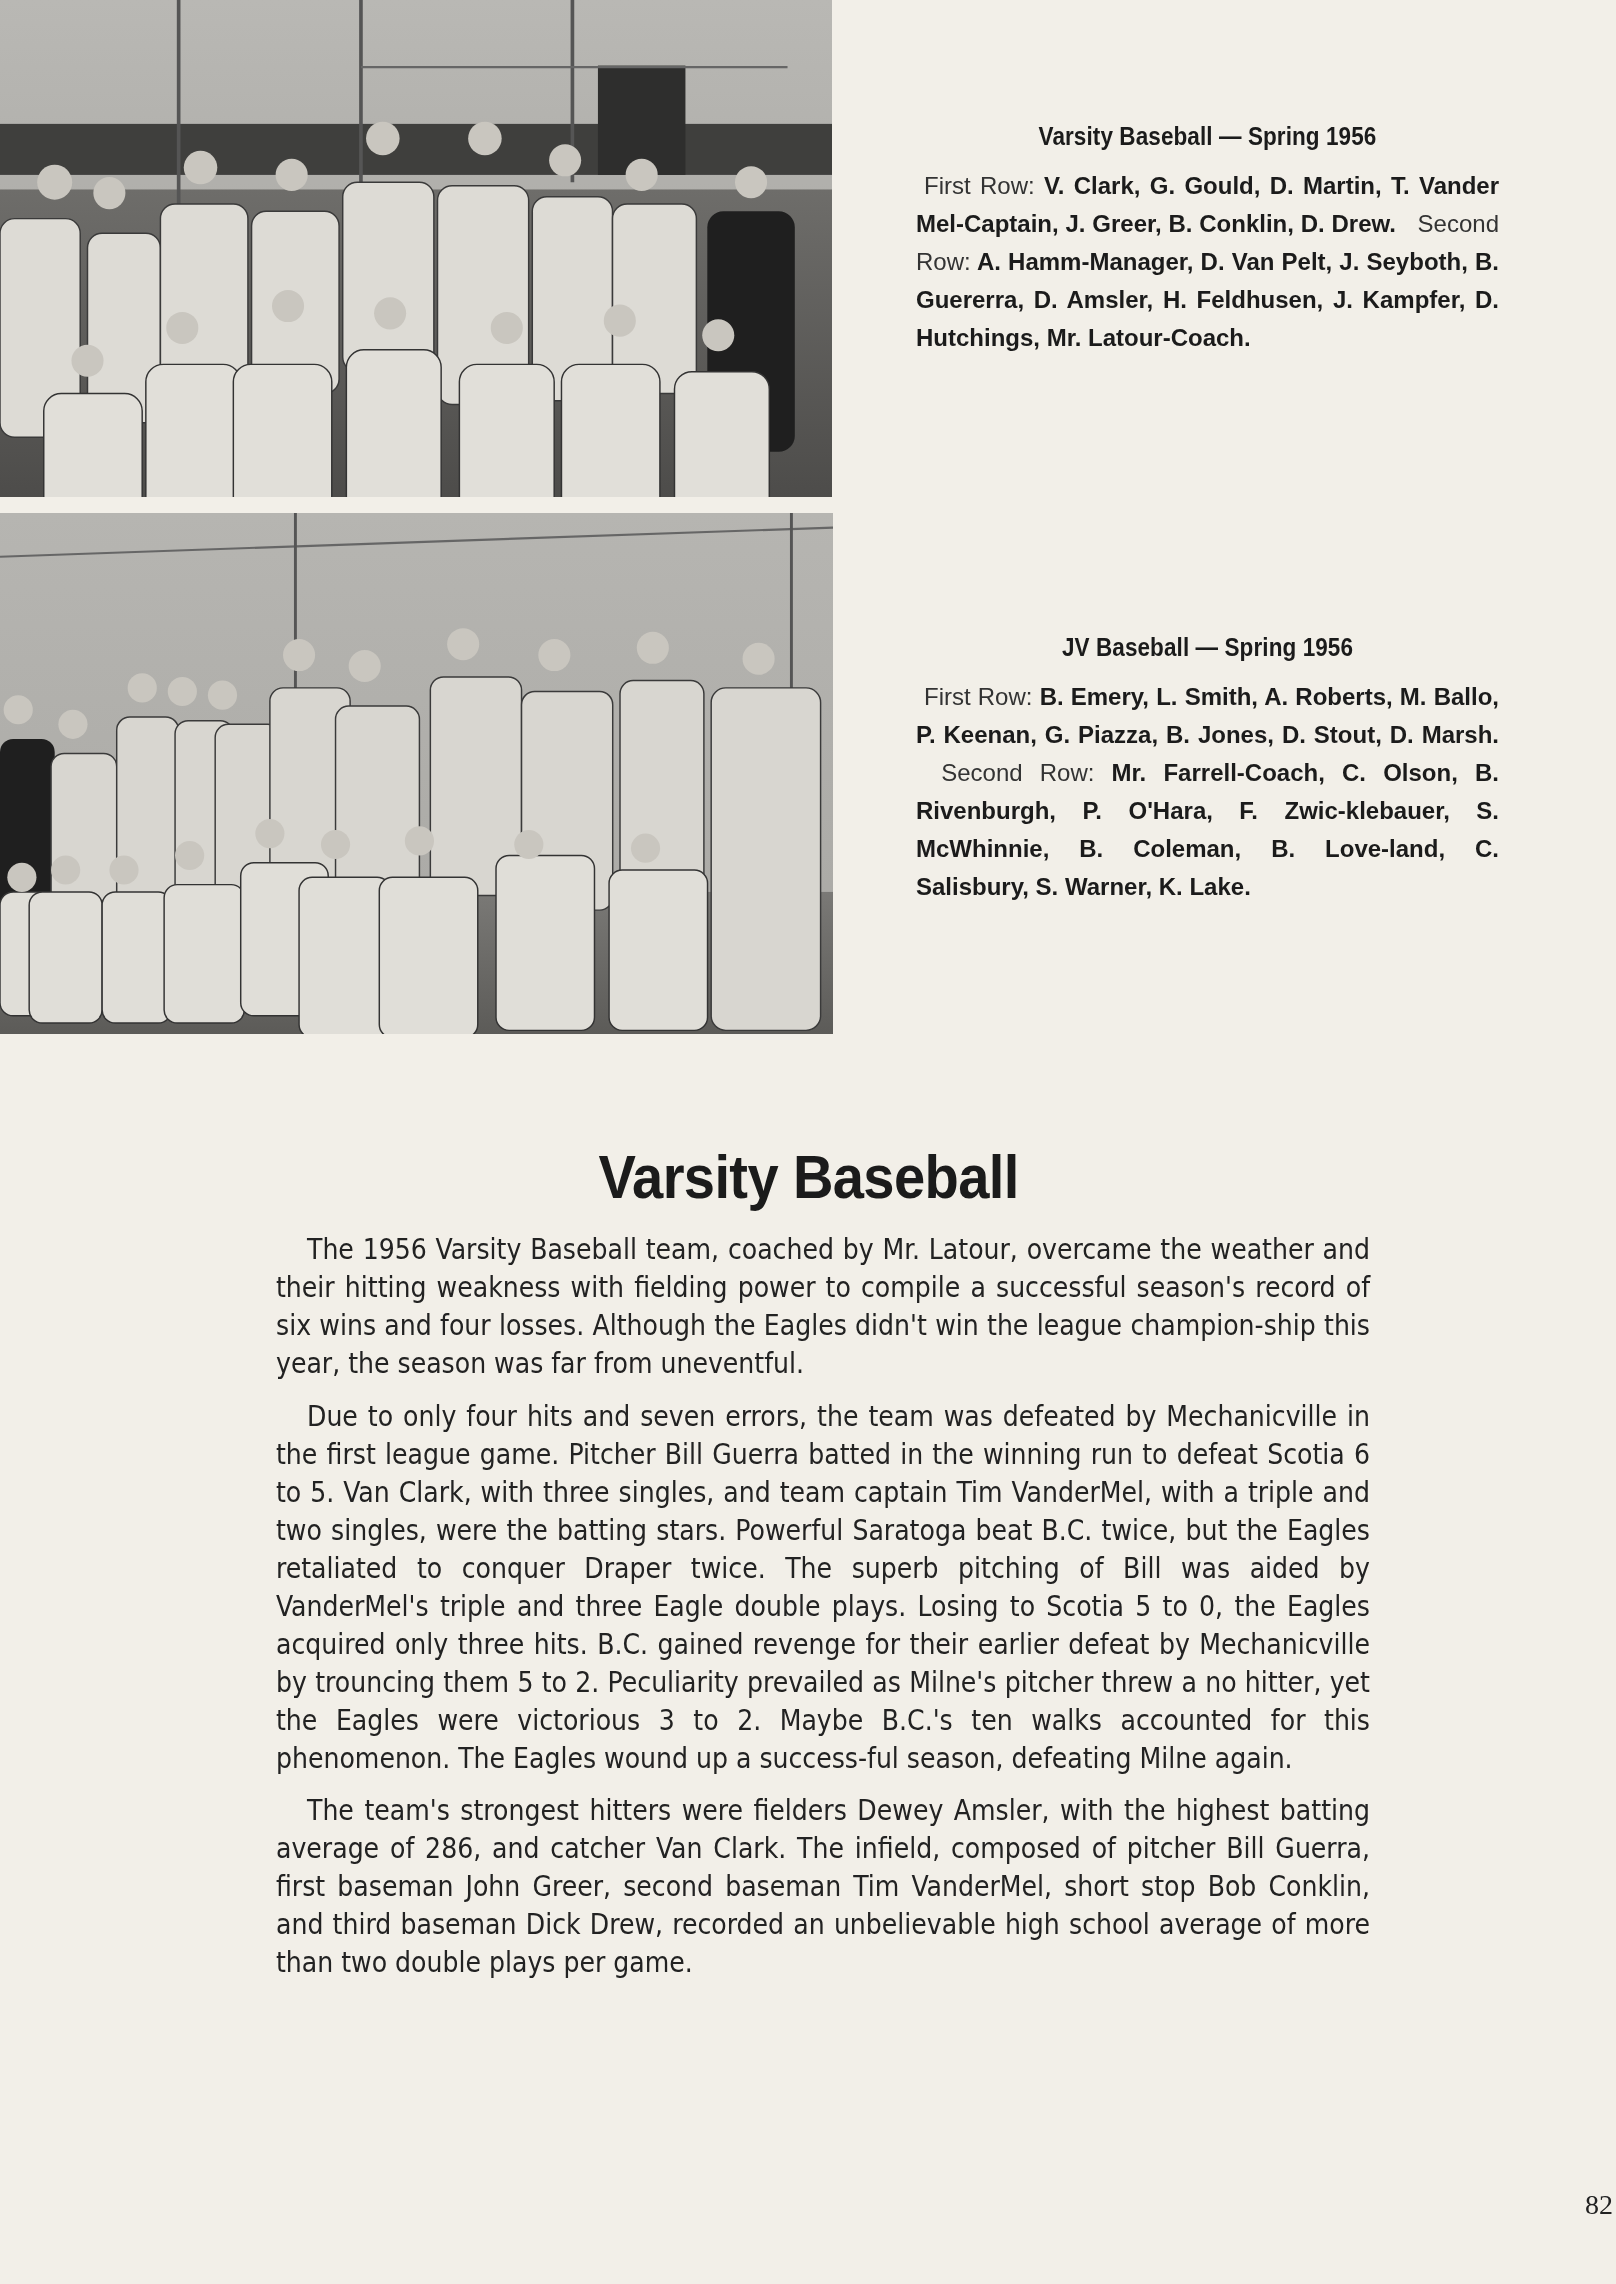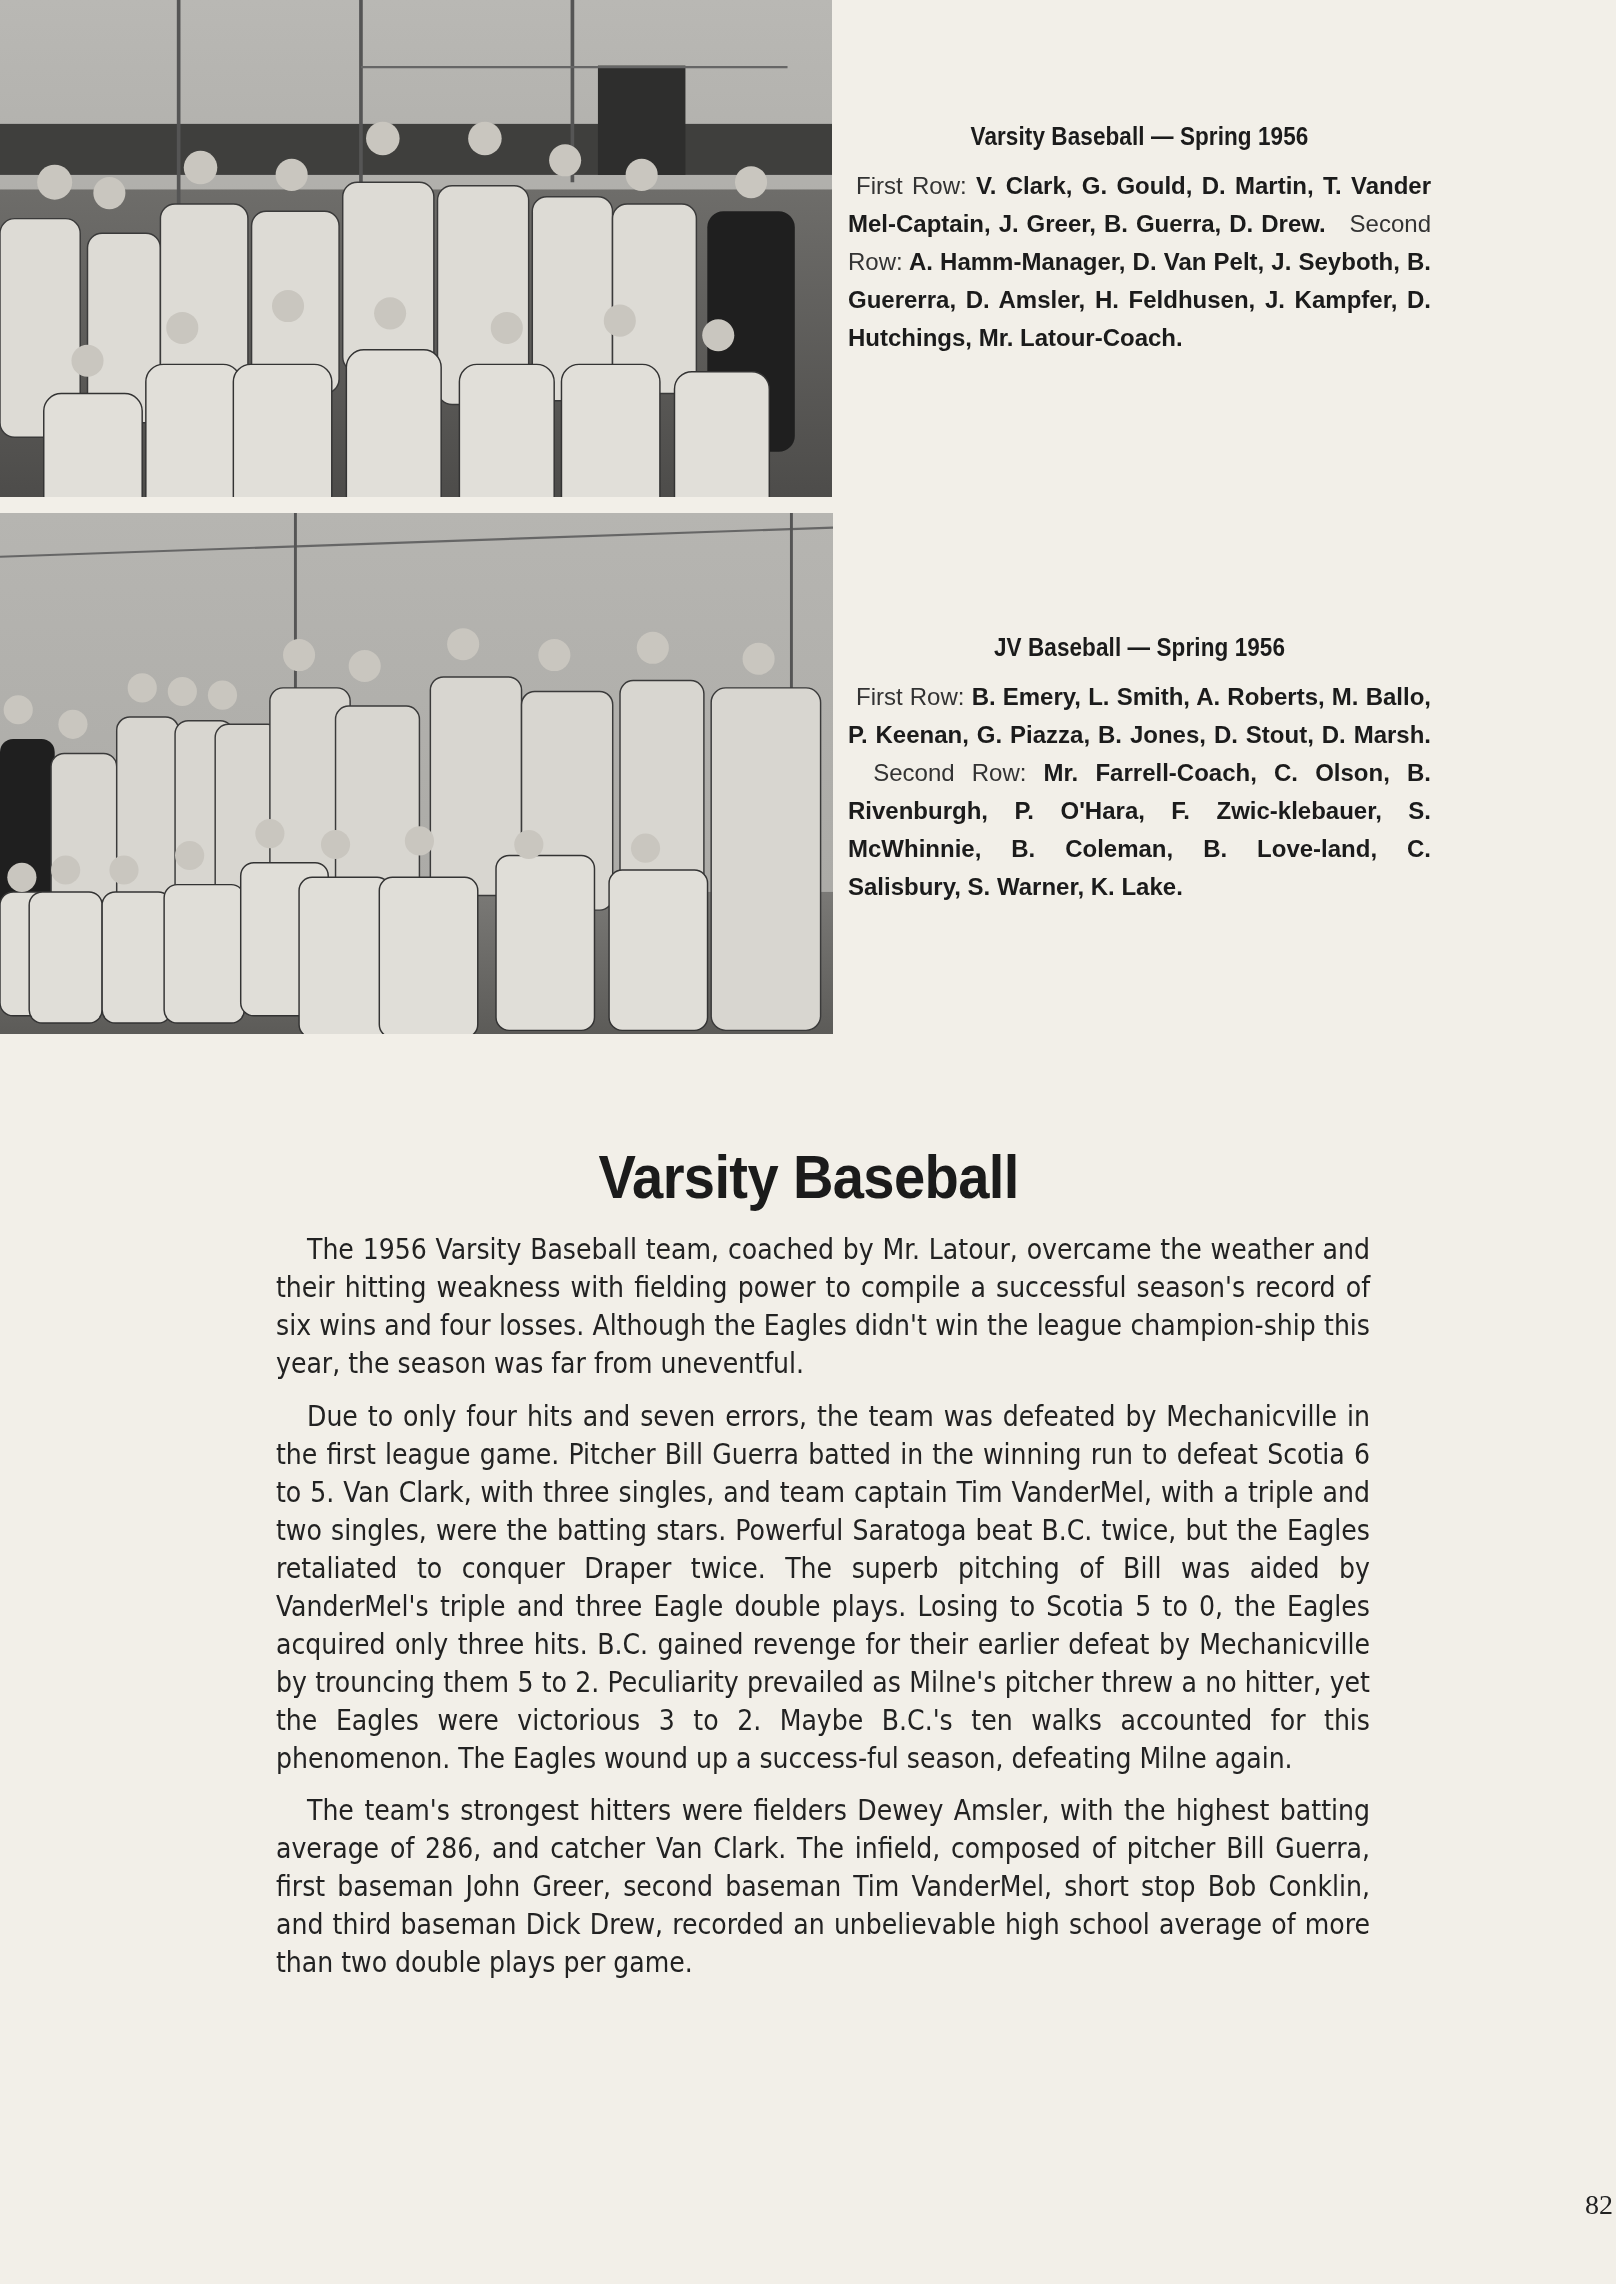--- a/index.html
+++ b/index.html
@@ -11,21 +11,21 @@
   }
   .photo {
     position:absolute; left:0; overflow:hidden;
     background:#8c8b88;
   }
   #photo-varsity { top:0; width:832px; height:497px; }
   #photo-jv { top:513px; width:833px; height:521px; }
   .photo svg { display:block; width:100%; height:100%; }
 
   .caption {
-    position:absolute; left:848px; width:583px;
+    position:absolute; left:916px; width:583px;
   }
   #caption-varsity { top:122px; }
   #caption-jv { top:633px; }
   .caption h3 {
     margin:0 0 16px 0; text-align:center;
     font-size:25px; font-weight:bold; letter-spacing:0.1px;
     transform:scaleX(0.9); transform-origin:center;
   }
   .caption p {
     margin:0; font-size:24px; line-height:38px; text-align:justify;
@@ -179,21 +179,21 @@
         <circle cx="725" cy="455" r="20"></circle>
       <circle cx="885" cy="460" r="20"></circle>
     </g>
   </svg>
 </div>
 
 <div class="caption" id="caption-varsity">
   <h3>Varsity Baseball — Spring 1956</h3>
   <p>
     <span class="label">First Row:</span>
-    <span>V. Clark, G. Gould, D. Martin, T. Vander Mel-Captain, J. Greer, B. Guerra, D. Drew.</span>
+    <span>V. Clark, G. Gould, D. Martin, T. Vander Mel-Captain, J. Greer, B. Conklin, D. Drew.</span>
     &nbsp;<span class="label">Second Row:</span>
     <span>A. Hamm-Manager, D. Van Pelt, J. Seyboth, B. Guererra, D. Amsler, H. Feldhusen, J. Kampfer, D. Hutchings, Mr. Latour-Coach.</span>
   </p>
 </div>
 
 <div class="caption" id="caption-jv">
   <h3>JV Baseball — Spring 1956</h3>
   <p>
     <span class="label">First Row:</span>
     <span>B. Emery, L. Smith, A. Roberts, M. Ballo, P. Keenan, G. Piazza, B. Jones, D. Stout, D. Marsh.</span>

